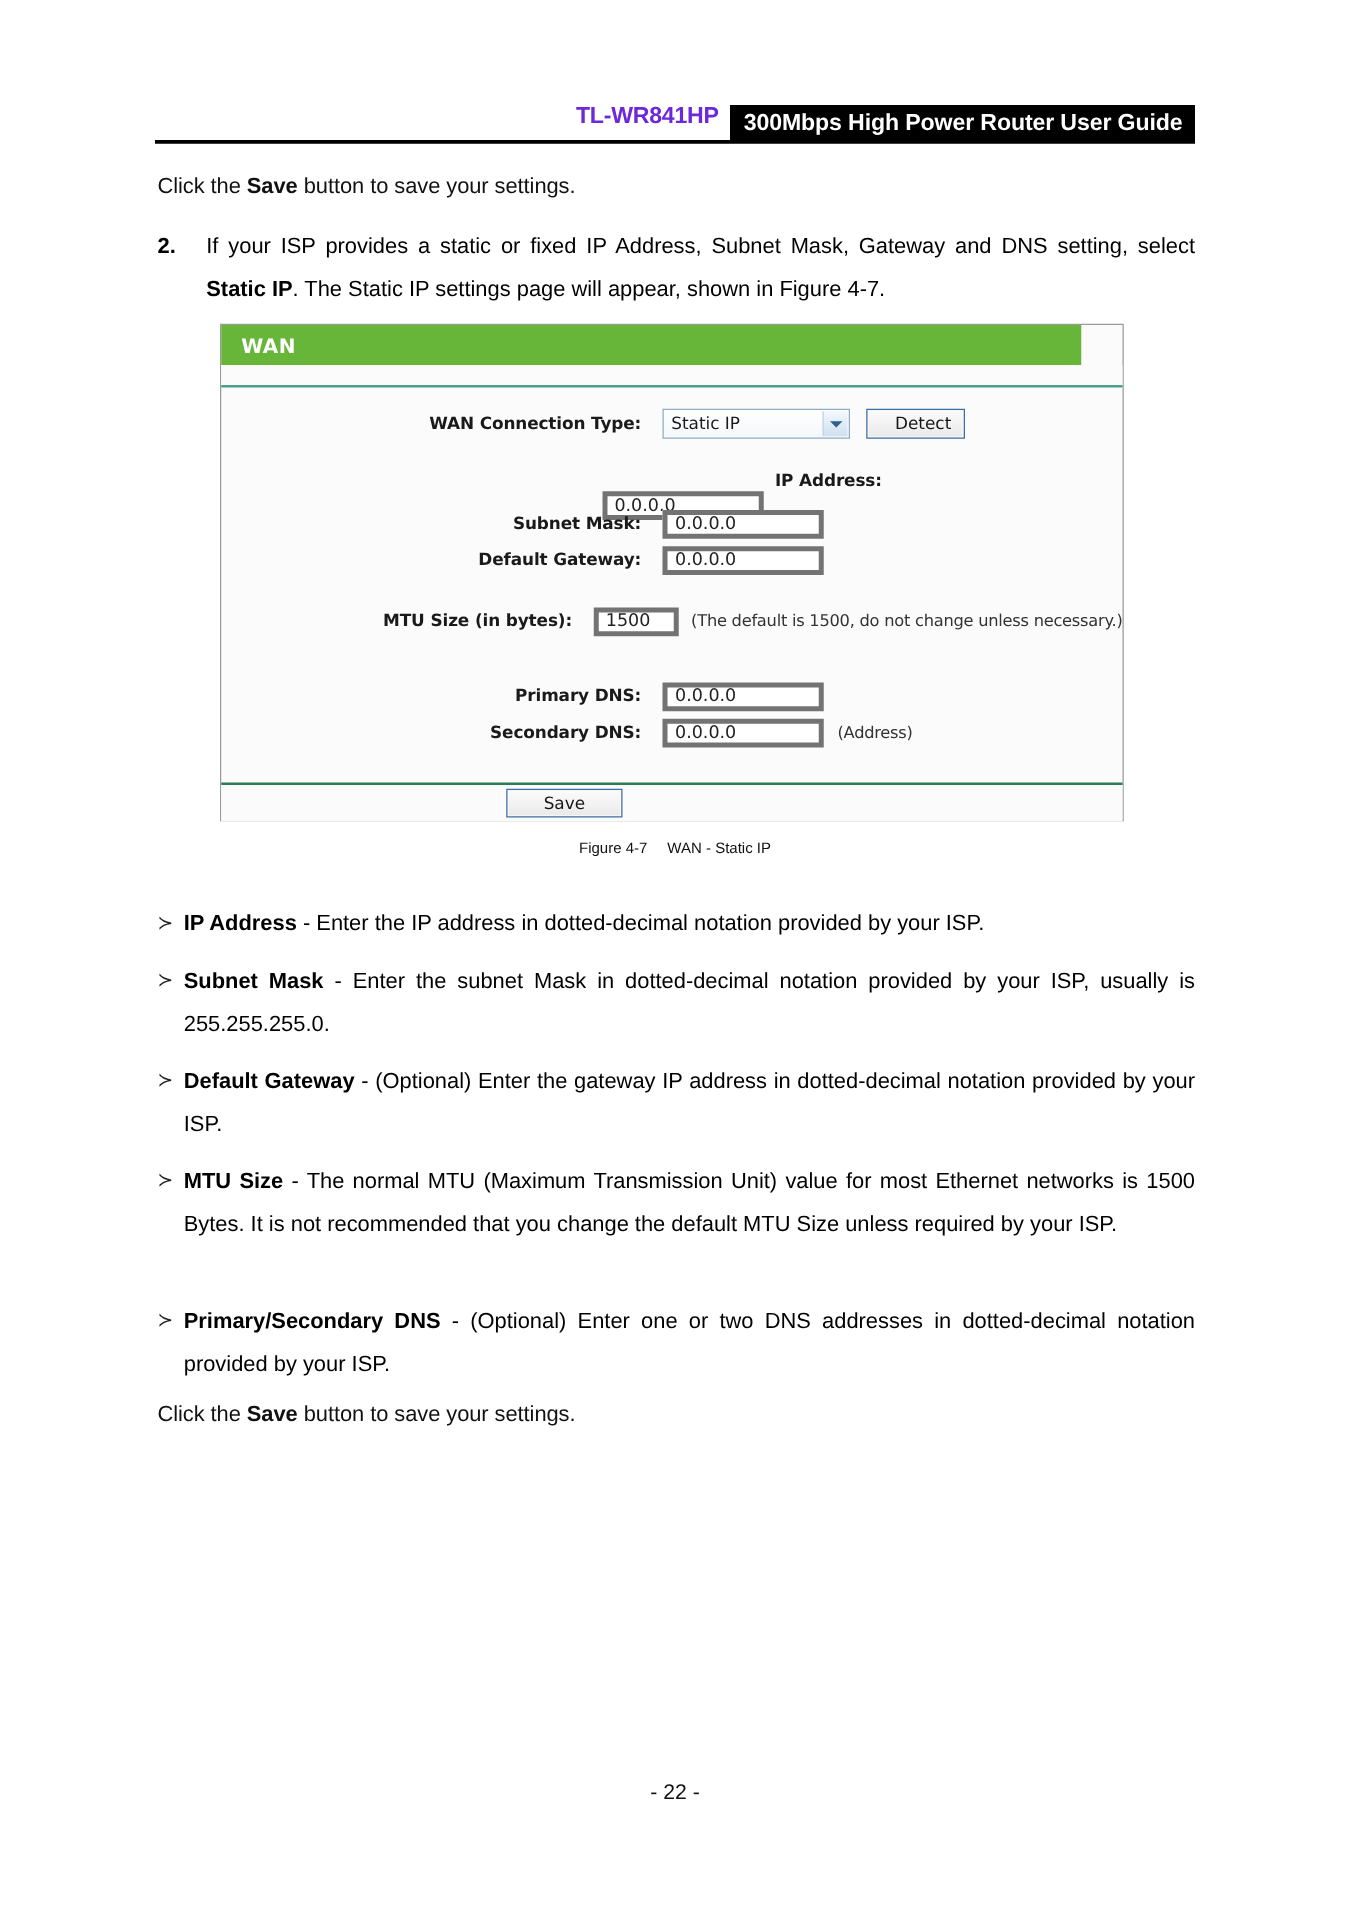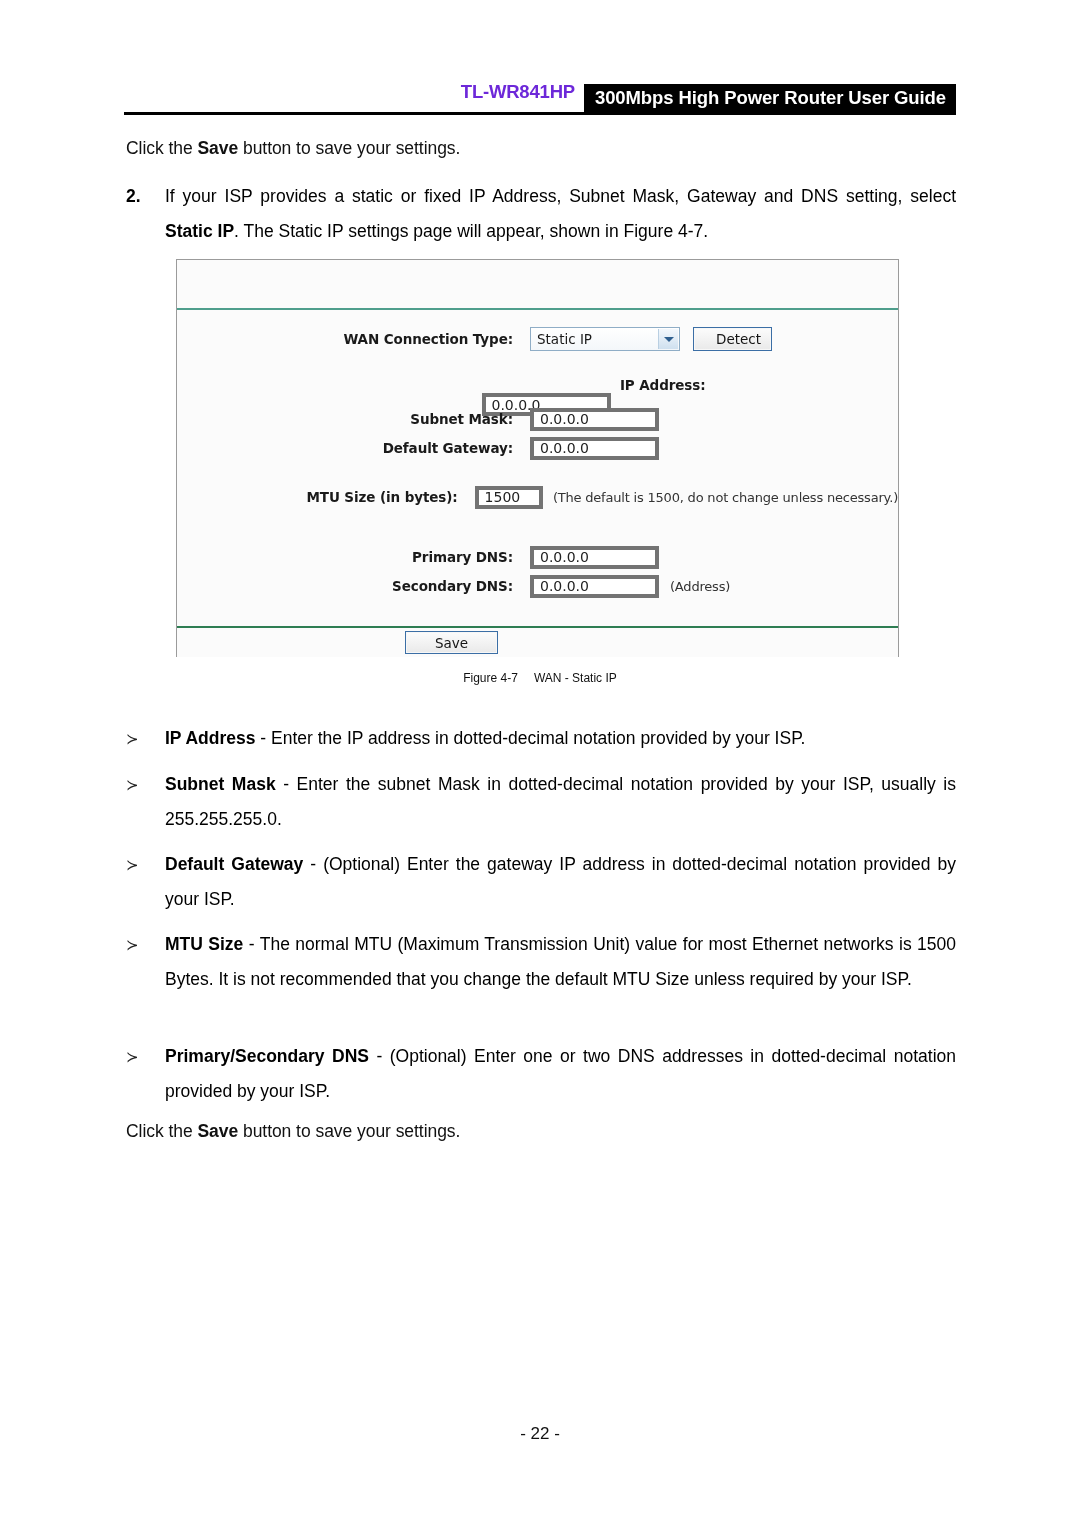--- a/index.html
+++ b/index.html
@@ -292,21 +292,21 @@
   .bullet .marker {
     position: absolute;
     left: 0;
     top: 0;
     width: 30px;
     font-size: 15px;
     color: #222;
   }
   .bullet .btext {
     display: block;
-    margin-left: 39px;
+    margin-left: 21px;
     text-align: justify;
     text-justify: inter-word;
   }
   .bullet .btext b { font-weight: bold; }
   .nojust { text-align: left !important; }
 
   .click-save-2 {
     left: 126px;
     top: 1114px;
     width: 700px;
@@ -339,20 +339,23 @@
     <span>Click the </span><b>Save</b><span> button to save your settings.</span>
   </div>
 
   <div class="numbered">
     <span class="num">2.</span>
     <span class="ntext"><span>If your ISP provides a static or fixed IP Address, Subnet Mask, Gateway and DNS setting, select </span><b>Static IP</b><span>. The Static IP settings page will appear, shown in Figure 4-7.</span></span>
   </div>
 
   <div class="router-panel">
 
+    <div class="wan-bar">
+      <span class="wan-bar-label">WAN</span>
+    </div>
     <div class="panel-gap"></div>
     <div class="sep-line"></div>
 
     <div class="form-area">
 
       <div class="frow" style="left:0; top:16px; width:100%;">
         <div class="flabel" style="width:336px;">WAN Connection Type:</div>
         <div class="fselect" style="margin-left:17px;">
           <span class="fselect-text">Static IP</span>
           <span class="fselect-arrow">

